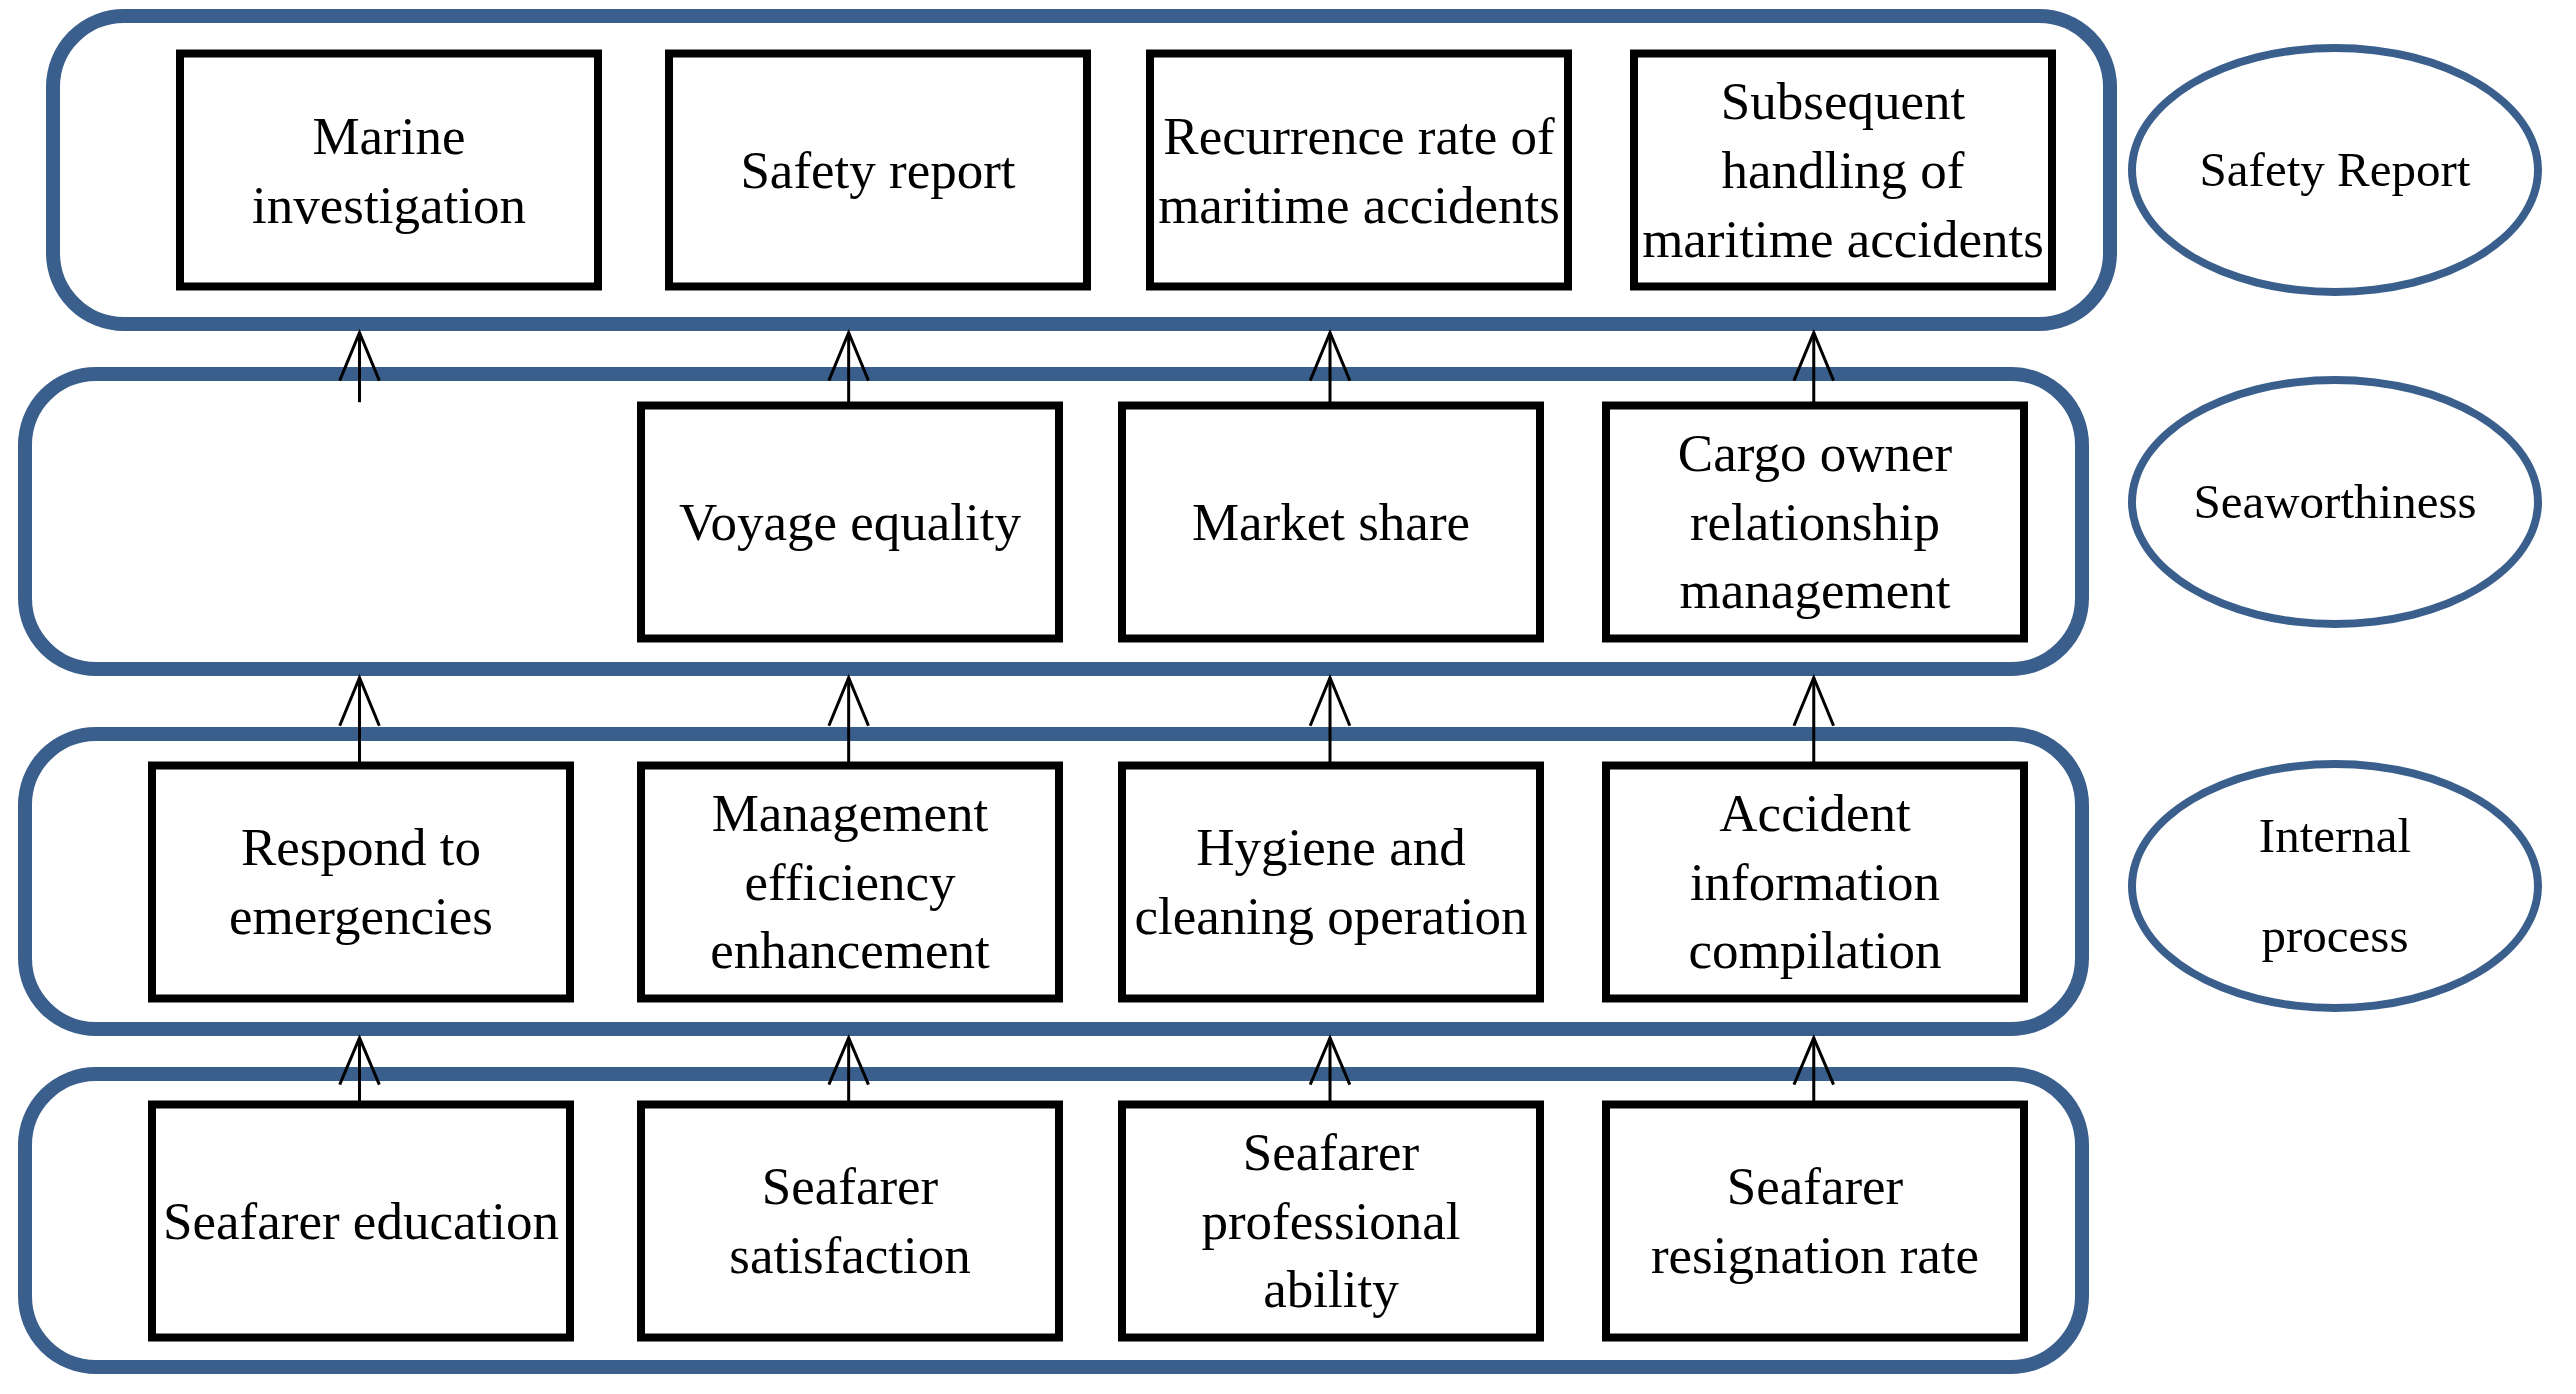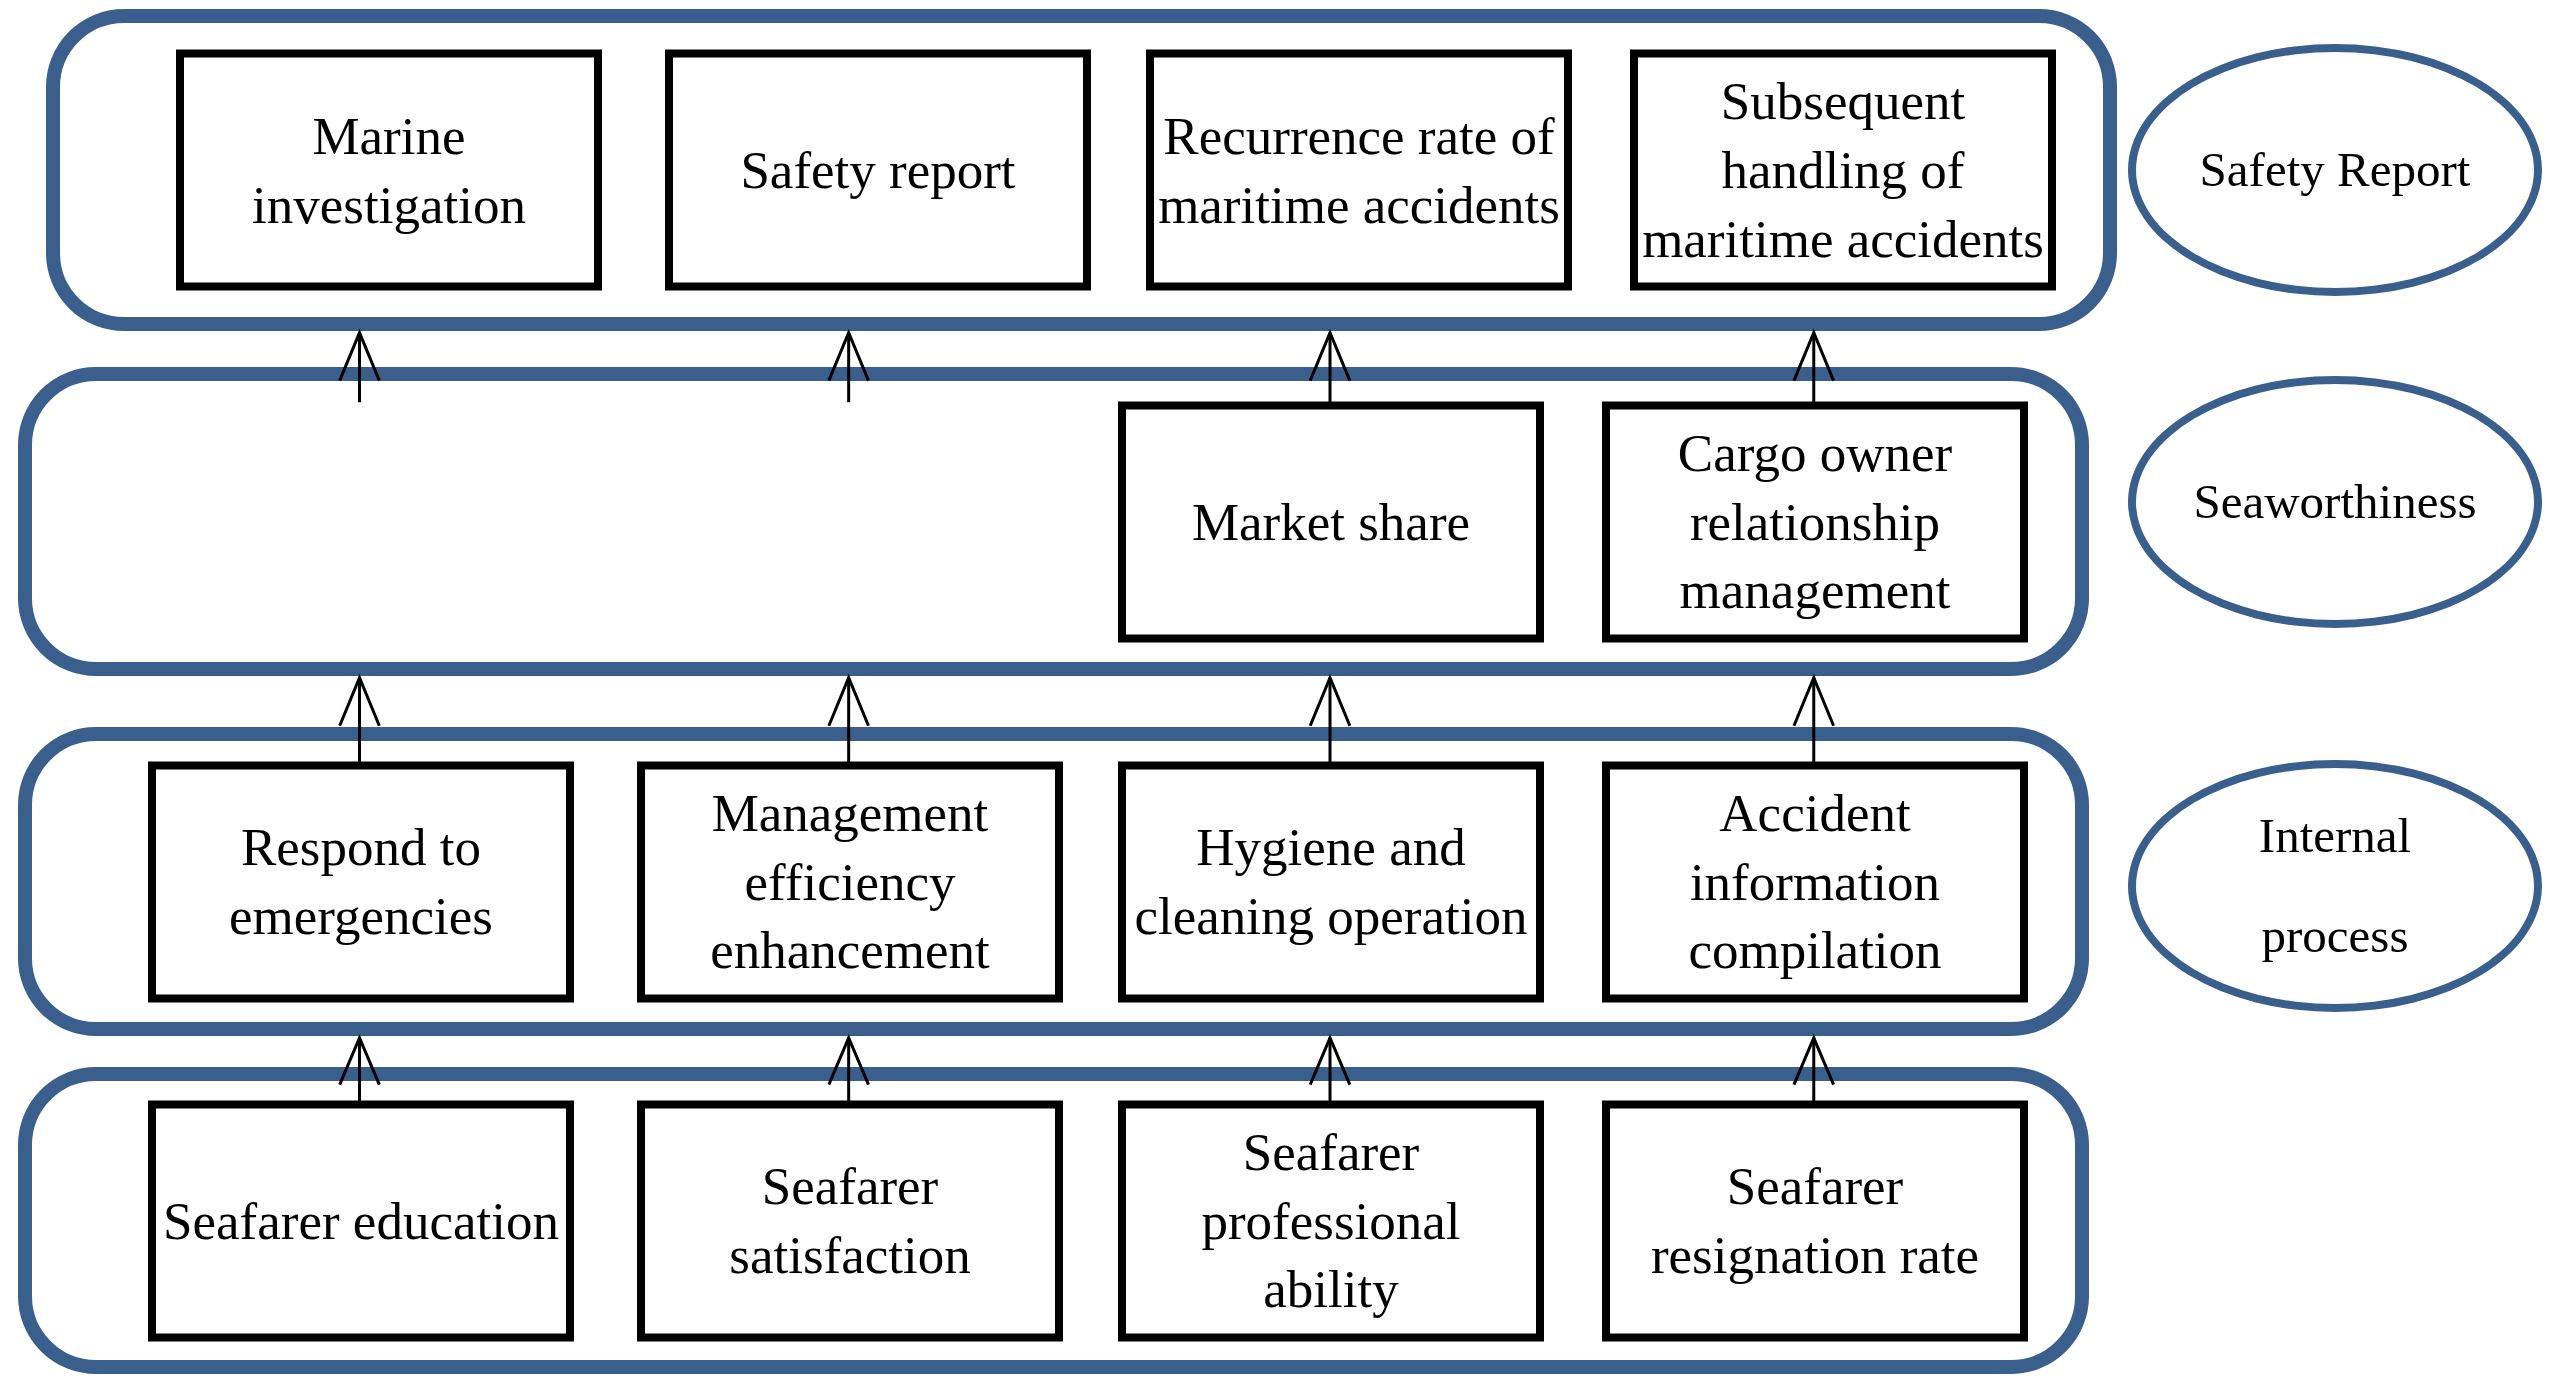--- a/index.html
+++ b/index.html
@@ -105,20 +105,23 @@
     </div>
     <div class="metric col-3">
       <span>Recurrence rate of maritime accidents</span>
     </div>
     <div class="metric col-4">
       <span>Subsequent handling of maritime accidents</span>
     </div>
   </section>
 
   <section class="band band-2">
+    <div class="metric col-2">
+      <span>Voyage equality</span>
+    </div>
     <div class="metric col-3">
       <span>Market share</span>
     </div>
     <div class="metric col-4">
       <span>Cargo owner relationship management</span>
     </div>
   </section>
 
   <section class="band band-3">
     <div class="metric col-1">

